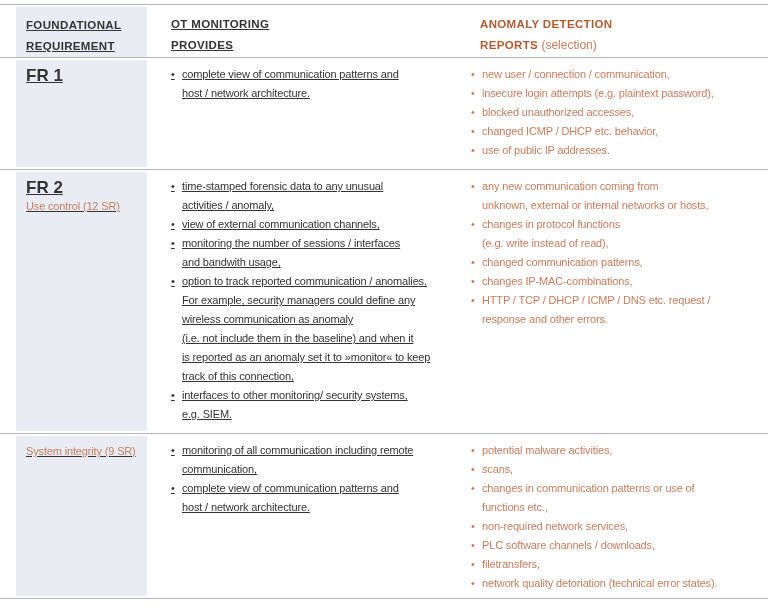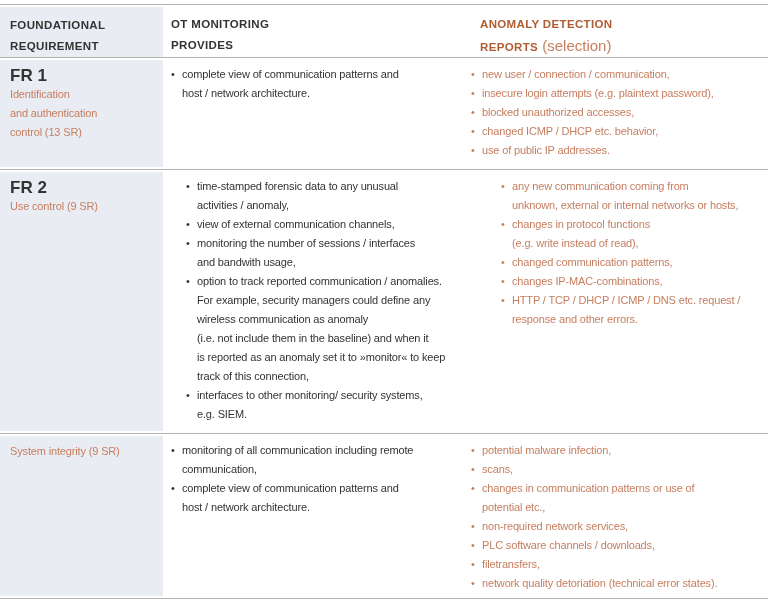--- a/index.html
+++ b/index.html
@@ -26,49 +26,51 @@
     background: var(--line, #b4b4b4);
     width: 768px;
   }
   .row {
     display: grid;
     grid-template-columns: 163px 306px 1fr;
     align-items: stretch;
   }
   .row.header { height: 52px; }
   .row.fr1 { height: 111px; }
-  .row.fr2 { height: 263px; gap: 15px; }
+  .row.fr2 { height: 263px; }
   .row.fr3 { height: 164px; }
   .c1 {
     background: var(--col1_bg, #e9edf3);
-    margin: 2px 0;
+    margin: 2px 16px;
     padding: 6px 8px 0 10px;
     box-sizing: border-box;
+    text-decoration: underline;
   }
   .c2 {
     padding: 7px 4px 0 8px;
     box-sizing: border-box;
+    text-decoration: underline;
   }
   .c3 {
     padding: 7px 0 0 2px;
     box-sizing: border-box;
   }
   .hdr-text {
     font-weight: bold;
     font-size: 11.5px;
     letter-spacing: 0.35px;
     line-height: 21px;
     white-space: pre-line;
     color: var(--text, #333);
     padding-top: 2px;
   }
   .c3 .hdr-text { color: var(--accent_dark, #b05c33); padding-left: 9px; }
   .hdr-light {
     font-weight: normal;
-    font-size: 15px;
+    font-size: 12px;
     letter-spacing: 0px;
     color: var(--accent, #c67e5f);
     text-align: right;
   }
   .fr-id {
     font-weight: bold;
     font-size: 17px;
     color: var(--text, #333);
     letter-spacing: 0px;
   }
@@ -117,23 +119,20 @@
       <div class="hdr-text"><span>ANOMALY DETECTION</span>
 <span>REPORTS</span><span class="hdr-light"> (selection)</span></div>
     </div>
   </div>
 
   <div class="sep"></div>
 
   <div class="row fr1">
     <div class="c1">
       <div class="fr-id">FR 1</div>
-      <div class="fr-sub">Identification
-and authentication
-control (13 SR)</div>
     </div>
     <div class="c2">
       <ul class="blist">
           <li>
             <span class="b">•</span>
             <span class="t">complete view of communication patterns and
 host / network architecture.</span>
           </li>
         </ul>
     </div>
@@ -161,21 +160,21 @@
           </li>
         </ul>
     </div>
   </div>
 
   <div class="sep"></div>
 
   <div class="row fr2">
     <div class="c1">
       <div class="fr-id">FR 2</div>
-      <div class="fr-sub">Use control (9 SR)</div>
+      <div class="fr-sub">Use control (12 SR)</div>
     </div>
     <div class="c2">
       <ul class="blist">
           <li>
             <span class="b">•</span>
             <span class="t">time-stamped forensic data to any unusual
 activities / anomaly,</span>
           </li>
           <li>
             <span class="b">•</span>
@@ -248,30 +247,30 @@
             <span class="b">•</span>
             <span class="t">complete view of communication patterns and
 host / network architecture.</span>
           </li>
         </ul>
     </div>
     <div class="c3">
       <ul class="blist">
           <li>
             <span class="b">•</span>
-            <span class="t">potential malware infection,</span>
+            <span class="t">potential malware activities,</span>
           </li>
           <li>
             <span class="b">•</span>
             <span class="t">scans,</span>
           </li>
           <li>
             <span class="b">•</span>
             <span class="t">changes in communication patterns or use of
-potential etc.,</span>
+functions etc.,</span>
           </li>
           <li>
             <span class="b">•</span>
             <span class="t">non-required network services,</span>
           </li>
           <li>
             <span class="b">•</span>
             <span class="t">PLC software channels / downloads,</span>
           </li>
           <li>

